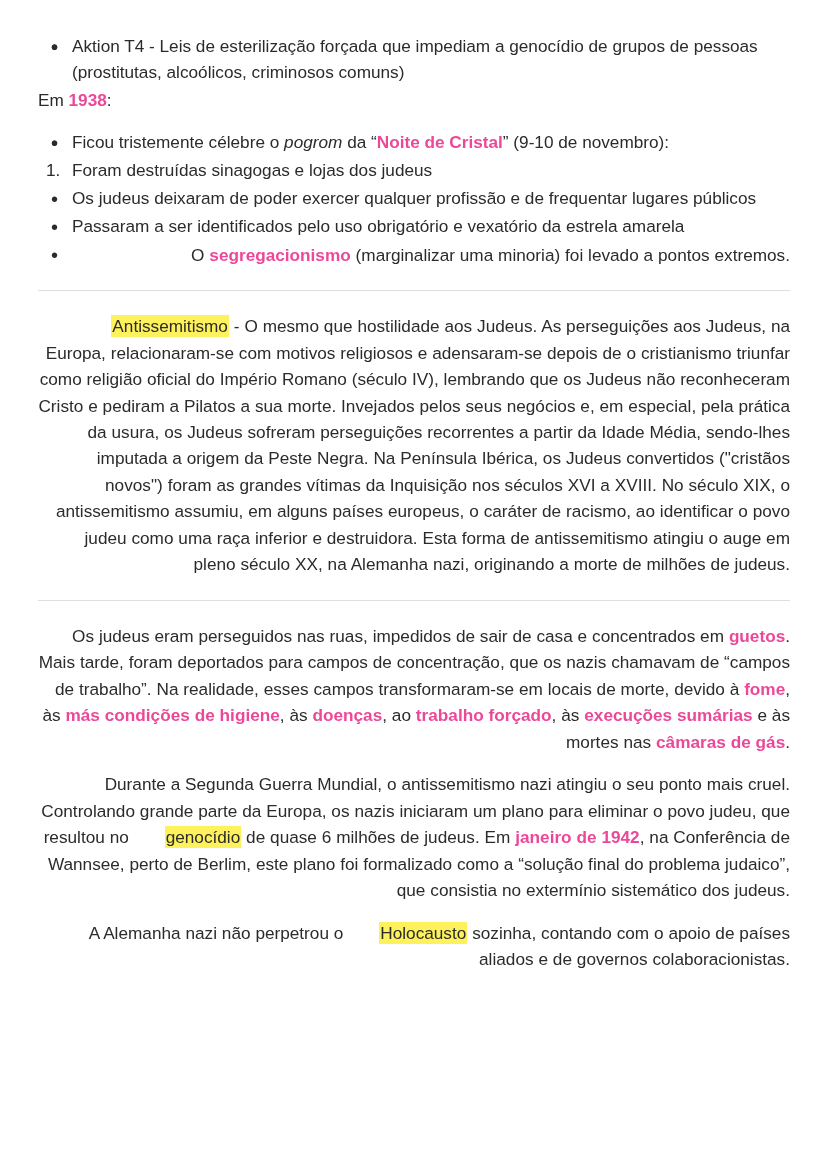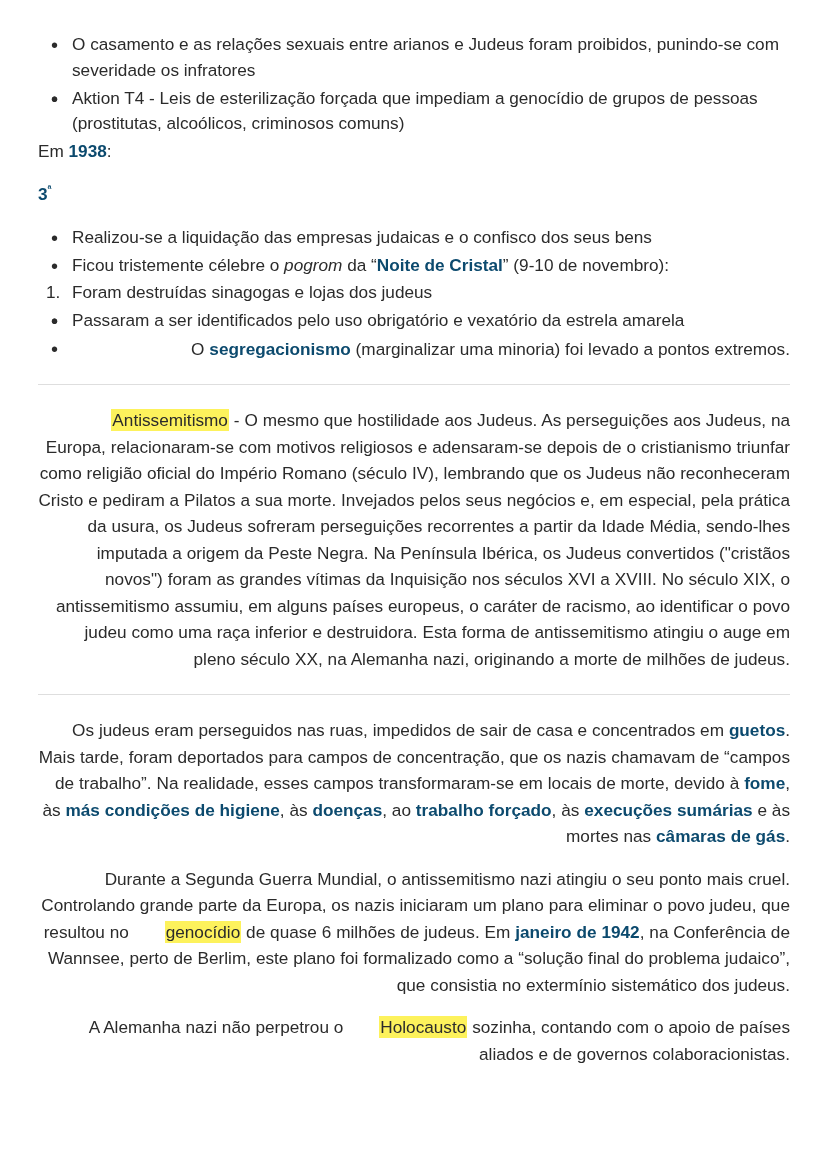--- a/index.html
+++ b/index.html
@@ -70,21 +70,21 @@
     font-size: 20px;
     line-height: 1.33;
   }
   li.item .marker.num {
     left: 8px;
     width: 26px;
   }
   .list-block { margin: 0 0 16px 0; }
 
   
-  b, .b { font-weight: 700; color: #0c4a6e; }
+  b, .b { font-weight: 700; color: #ec4899; }
   i, .i { }
   .hl {
     background-color: #fdf25c;
     padding: 1px 1px 1px 1px;
     box-decoration-break: clone;
     margin-left: 31px;
     -webkit-box-decoration-break: clone;
   }
   .sup {
     font-size: 0.62em;
@@ -109,57 +109,53 @@
 </style>
 </head>
 <body style="background: rgb(255, 255, 255);">
 
 <div class="page" style="color: rgb(43, 43, 43);">
   <div class="doc-body">
 
     <ul class="bullets list-block">
       <li class="item">
         <span class="marker dot">•</span>
-        <span>O casamento e as relações sexuais entre arianos e Judeus foram proibidos, punindo-se com severidade os infratores</span>
       </li>
       <li class="item">
         <span class="marker dot">•</span>
       </li>
       <li class="item">
         <span class="marker dot">•</span>
         <span>Aktion T4 - Leis de esterilização forçada que impediam a genocídio de grupos de pessoas (prostitutas, alcoólicos, criminosos comuns)</span>
       </li>
     </ul>
 
     <p class="standalone">
       <span>Em </span><b>1938</b><span>:</span>
     </p>
 
-    <p class="standalone">
-      <b>3</b><b class="sup">ª</b>
-    </p>
 
     <ul class="bullets list-block">
       <li class="item">
         <span class="marker dot">•</span>
-        <span>Realizou-se a liquidação das empresas judaicas e o confisco dos seus bens</span>
       </li>
 
       <li class="item">
         <span class="marker dot">•</span>
         <span><span>Ficou tristemente célebre o </span><i>pogrom</i><span> da “</span><b>Noite de Cristal</b><span>” (9-10 de novembro):</span></span>
       </li>
 
       <li class="item">
         <span class="marker num">1.</span>
         <span>Foram destruídas sinagogas e lojas dos judeus</span>
       </li>
 
       <li class="item">
         <span class="marker dot">•</span>
+        <span>Os judeus deixaram de poder exercer qualquer profissão e de frequentar lugares públicos</span>
       </li>
       <li class="item">
         <span class="marker dot">•</span>
         <span>Passaram a ser identificados pelo uso obrigatório e vexatório da estrela amarela</span>
       </li>
       <li class="item">
         <span class="marker dot">•</span>
       </li>
     </ul>
 

